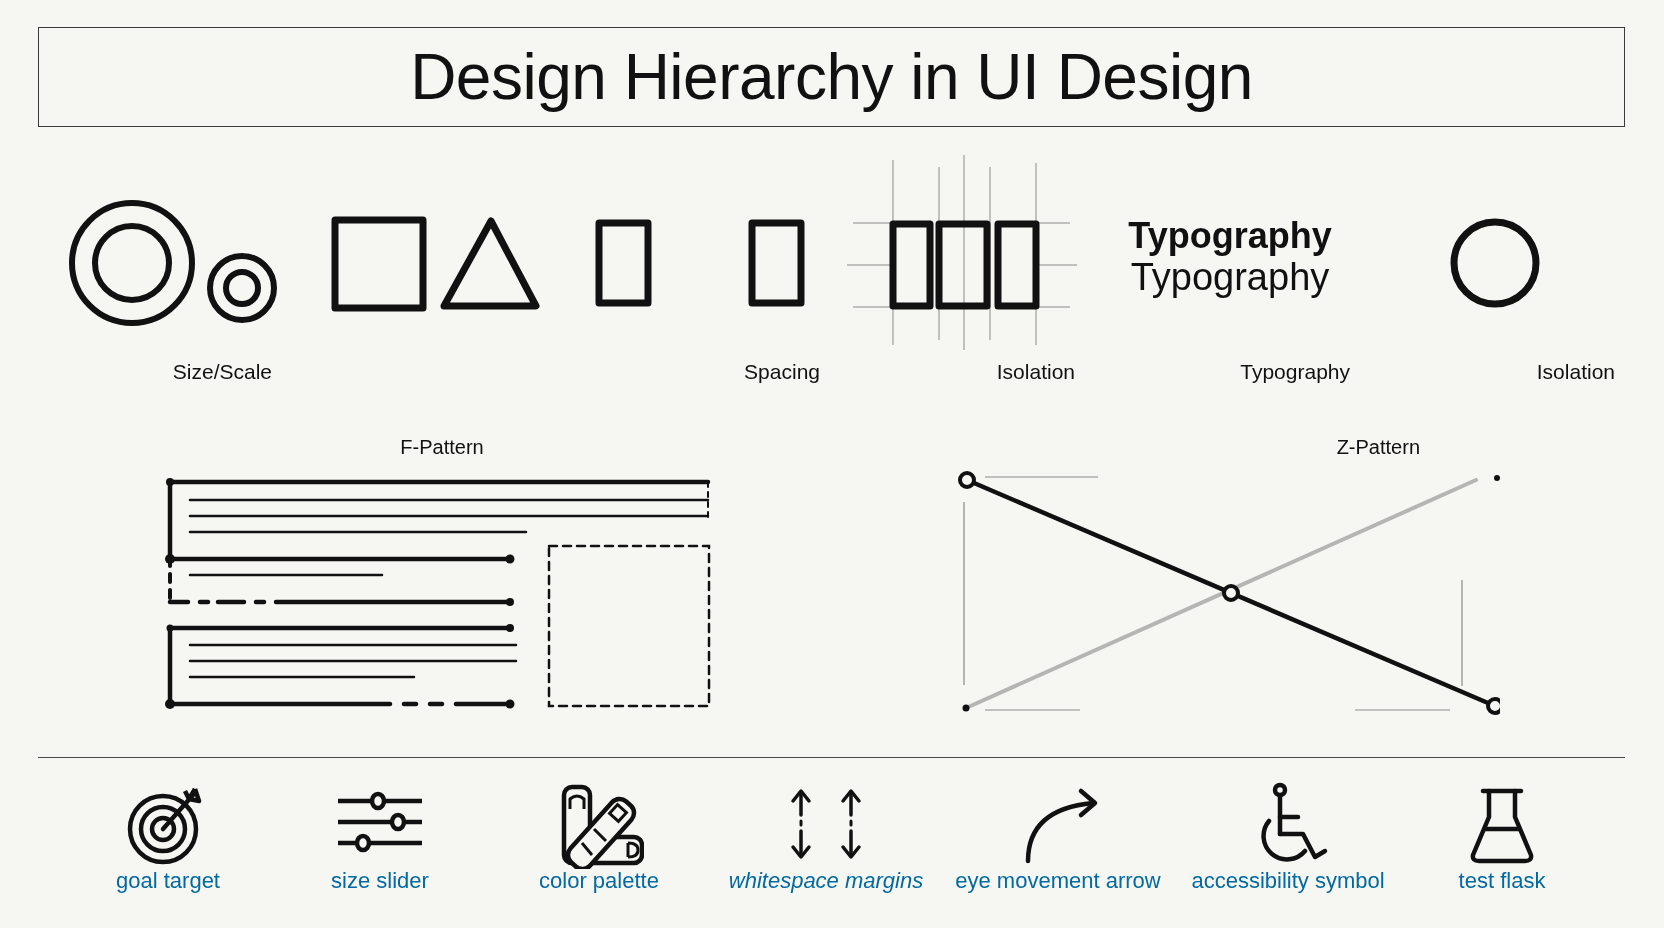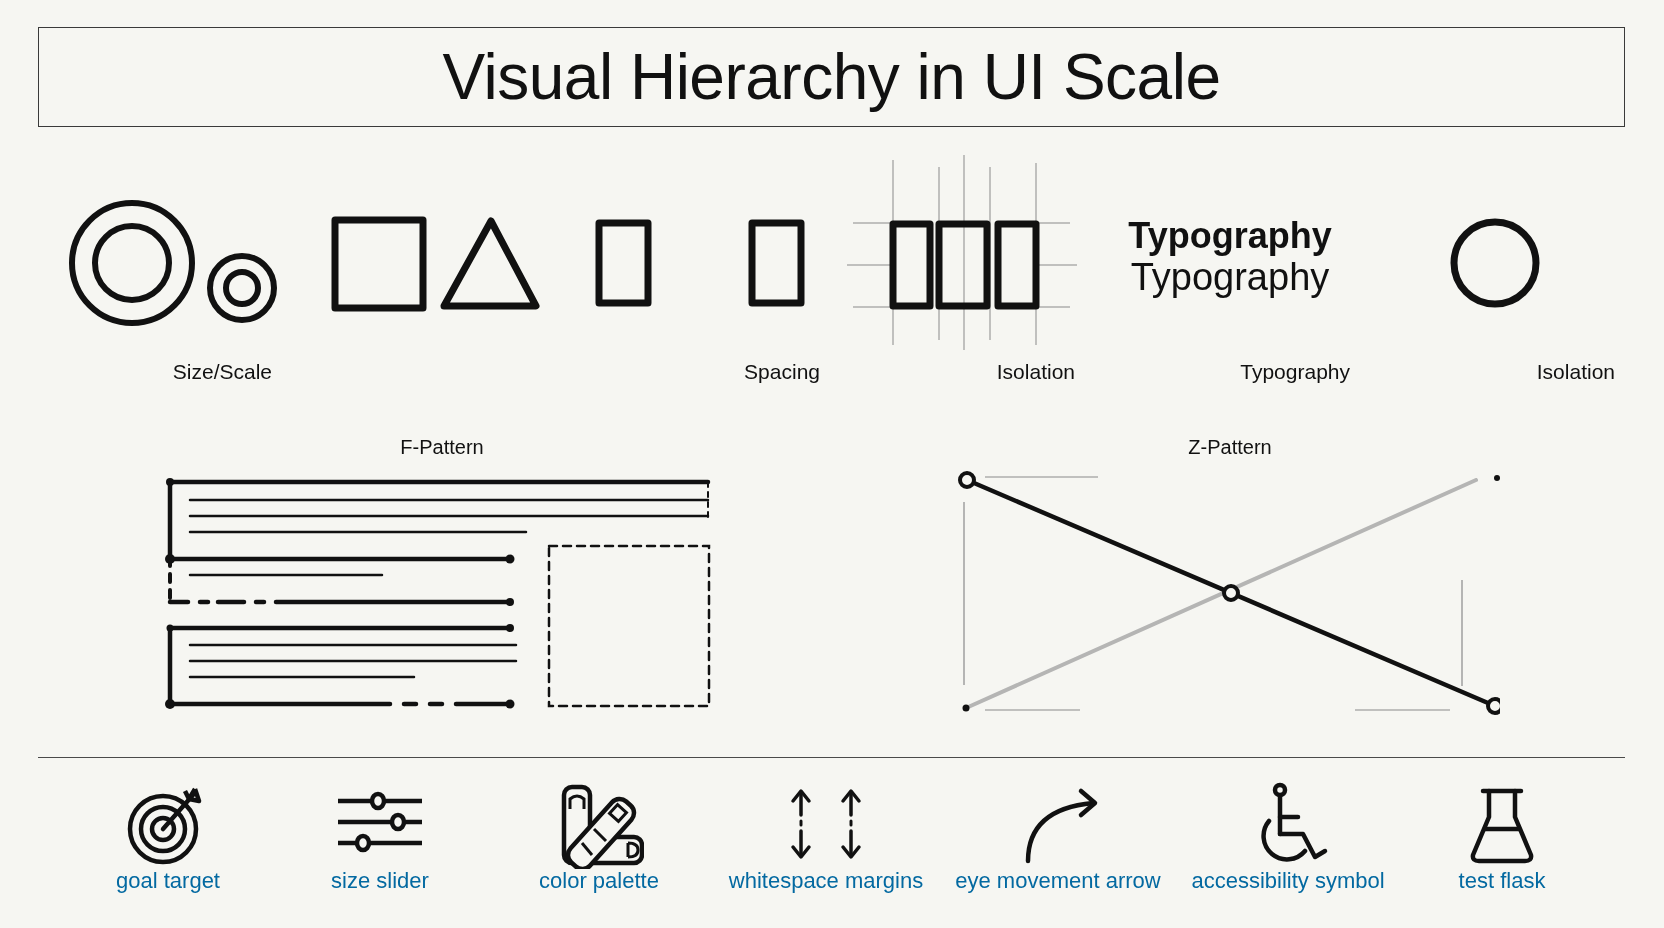--- a/index.html
+++ b/index.html
@@ -45,21 +45,21 @@
   .tool svg { position:absolute; left:50%; transform:translateX(-50%); top:4px; }
   .tool .tlabel {
     position:absolute; left:0; right:0; top:93px; text-align:center; font-size:22px; color:#0369a1;
     white-space:nowrap;
   }
 </style>
 </head>
 <body>
 
 <div class="title-box">
-  <h1>Visual Hierarchy in UI Scale</h1>
+  <h1>Design Hierarchy in UI Design</h1>
 </div>
 
 <div class="principle" style="left:52px;">
   <svg width="240" height="180">
     <circle cx="80" cy="98" r="60" fill="none" stroke="#111" stroke-width="6"></circle>
     <circle cx="80" cy="98" r="37" fill="none" stroke="#111" stroke-width="6"></circle>
     <circle cx="190" cy="123" r="32" fill="none" stroke="#111" stroke-width="6"></circle>
     <circle cx="190" cy="123" r="16" fill="none" stroke="#111" stroke-width="6"></circle>
   </svg>
   <div class="label" style="left:-20px;right:20px;">Size/Scale</div>
@@ -159,21 +159,21 @@
     <circle cx="10" cy="89" r="5"></circle>
     <circle cx="350" cy="89" r="4.5"></circle>
     <circle cx="350" cy="132" r="4"></circle>
     <circle cx="10" cy="158" r="3.5"></circle>
     <circle cx="350" cy="158" r="4"></circle>
     <circle cx="10" cy="234" r="5"></circle>
     <circle cx="350" cy="234" r="4.5"></circle>
   </g>
 </svg>
 
-<div class="pattern-title" style="left:1080px;top:436px;">Z-Pattern</div>
+<div class="pattern-title" style="left:1120px;top:436px;text-align:right;">Z-Pattern</div>
 <svg class="pattern-svg" style="left:940px;top:460px;" width="560" height="260">
   <g stroke="#8a8a8a" stroke-width="1.2" fill="none">
     <line x1="45" y1="17" x2="158" y2="17"></line>
     <line x1="24" y1="42" x2="24" y2="225"></line>
     <line x1="522" y1="120" x2="522" y2="226"></line>
     <line x1="45" y1="250" x2="140" y2="250"></line>
     <line x1="415" y1="250" x2="510" y2="250"></line>
   </g>
   <line x1="26" y1="248" x2="536" y2="20" stroke="#aaaaaa" stroke-width="4" stroke-linecap="round" opacity="0.85"></line>
   <line x1="27" y1="20" x2="555" y2="246" stroke="#111" stroke-width="4.5" stroke-linecap="round"></line>
@@ -225,21 +225,21 @@
       <path d="M16 30 V20 Q23 14 30 20 V30"></path>
       <rect x="58" y="28" width="12" height="12" transform="rotate(42 64 34)"></rect>
       <line x1="40" y1="50" x2="52" y2="62"></line>
       <line x1="28" y1="64" x2="38" y2="76"></line>
       <path d="M74 64 V78 M74 64 Q84 64 84 71 Q84 78 74 78"></path>
     </g>
   </svg>
   <div class="tlabel">color palette</div>
 </div>
 
-<div class="tool" style="left:706px;">
+<div class="tool" style="left:706px;font-style:italic;">
   <svg width="90" height="90">
     <g fill="none" stroke="#111" stroke-width="3.5" stroke-linecap="round" stroke-linejoin="round">
       <line x1="20" y1="14" x2="20" y2="36"></line>
       <line x1="20" y1="42" x2="20" y2="46" stroke-width="3"></line>
       <line x1="20" y1="52" x2="20" y2="76"></line>
       <polyline points="12,22 20,12 28,22"></polyline>
       <polyline points="12,68 20,78 28,68"></polyline>
       <line x1="70" y1="14" x2="70" y2="36"></line>
       <line x1="70" y1="42" x2="70" y2="46" stroke-width="3"></line>
       <line x1="70" y1="52" x2="70" y2="76"></line>

